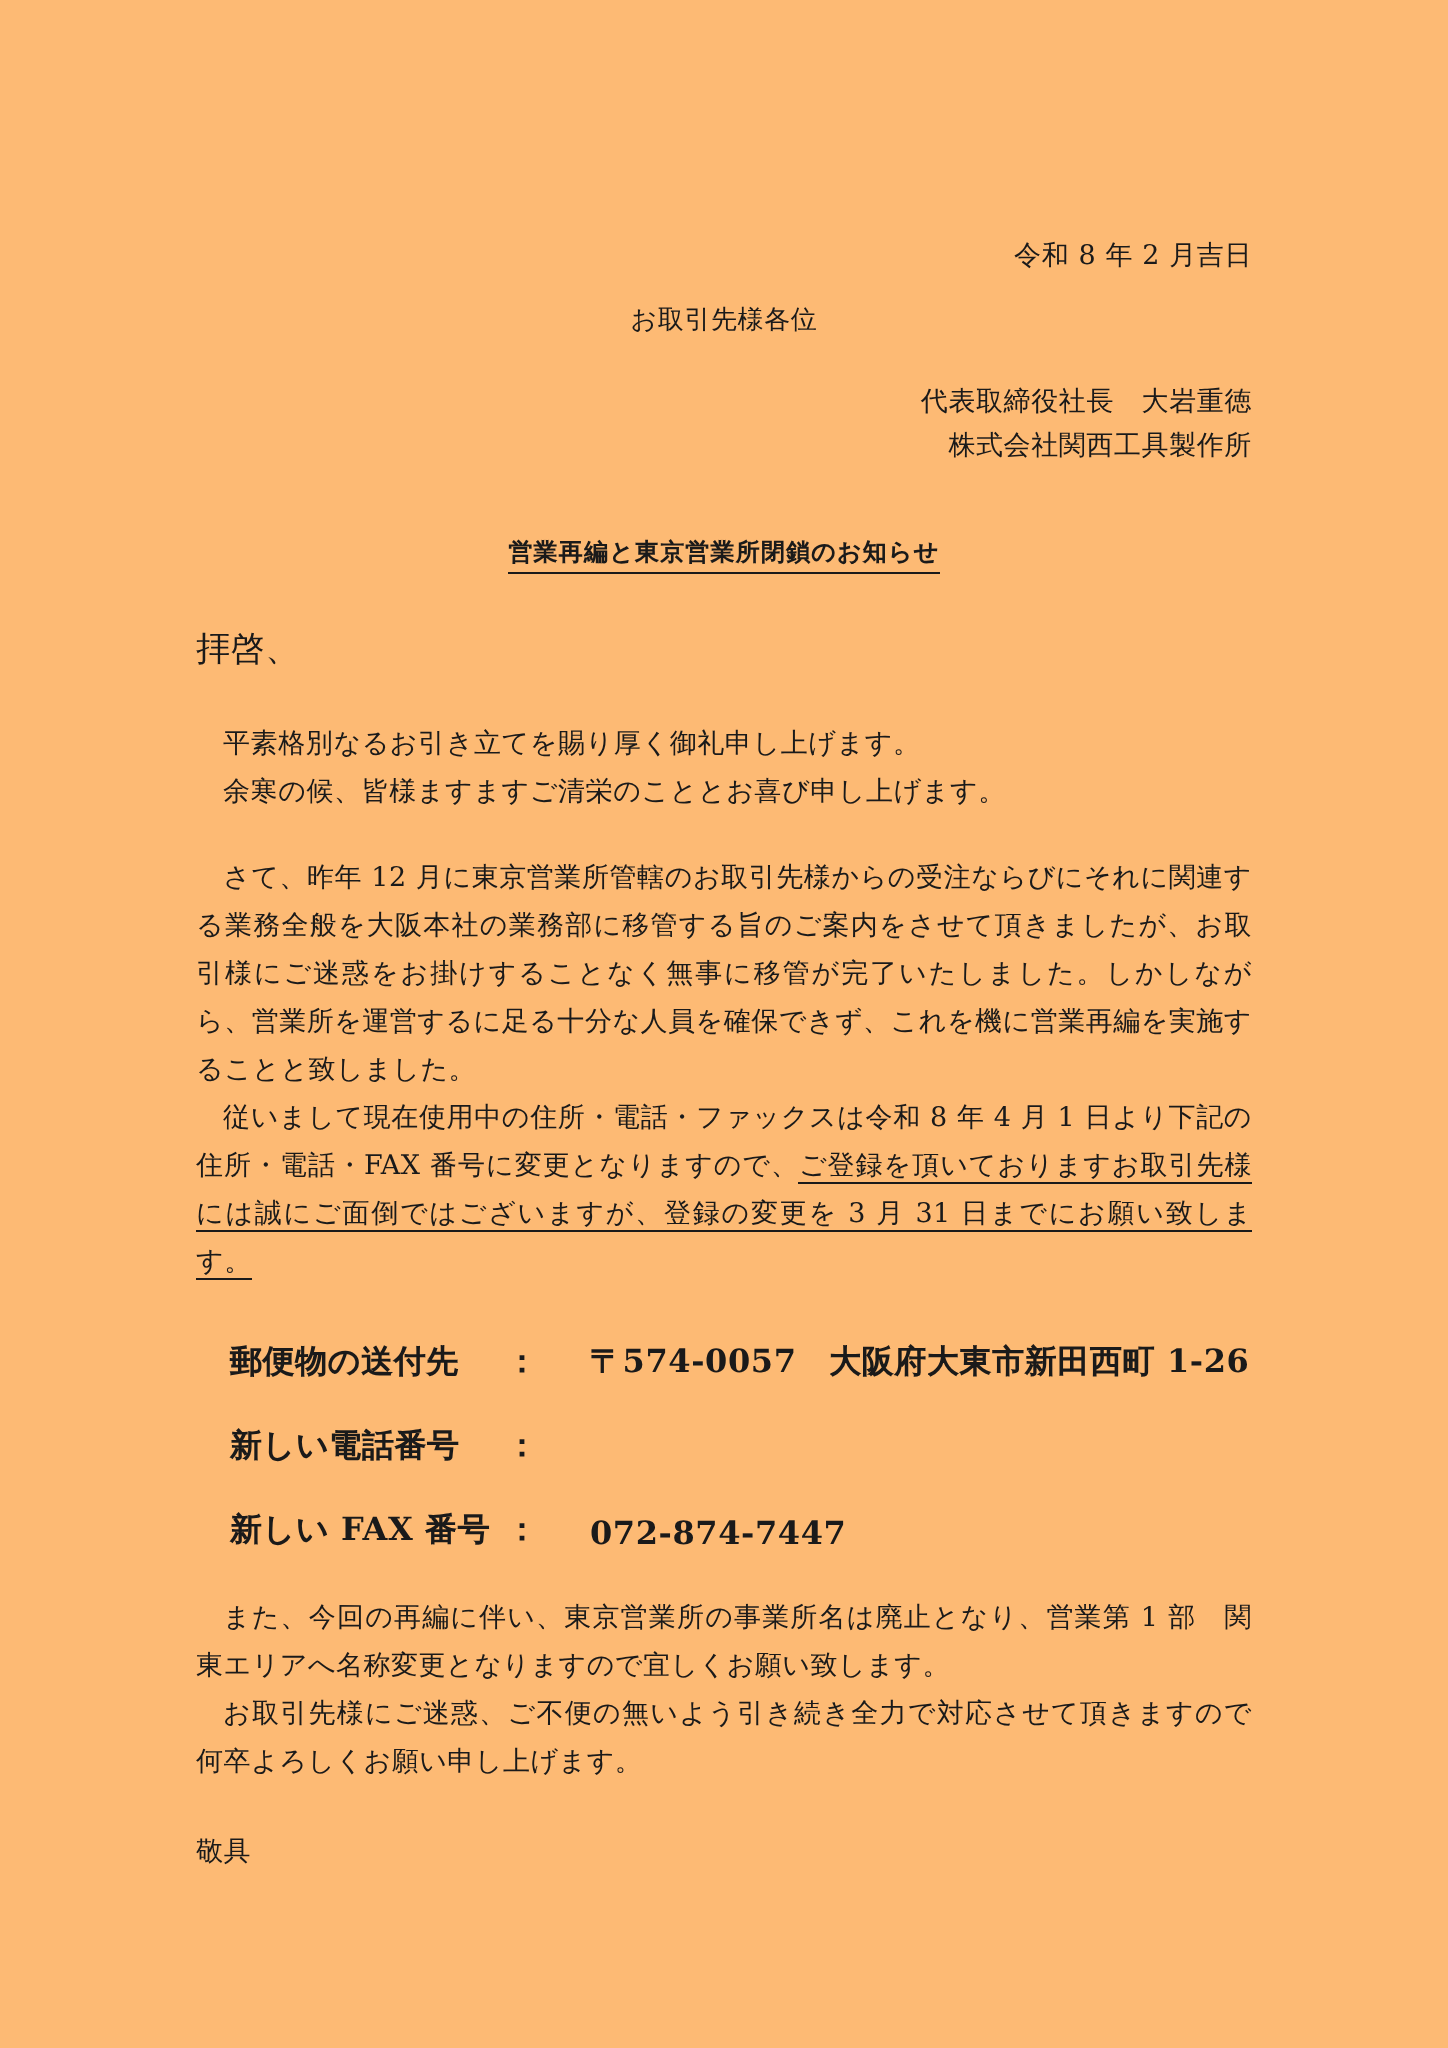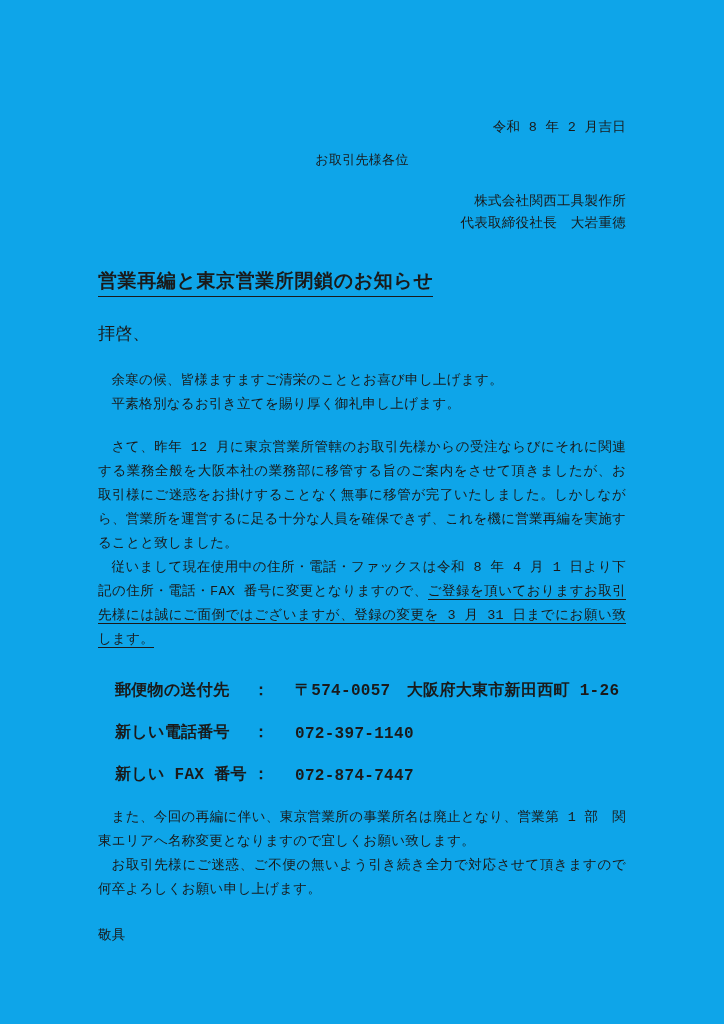--- a/index.html
+++ b/index.html
@@ -10,24 +10,23 @@
   }
   body {
     font-family: "DejaVu Serif", "Liberation Serif", serif;
     color: #1a1a1a;
   }
   .page {
     position: relative;
     width: 724px;
     height: 1024px;
     margin: 0 auto;
-    background: #0ea5e9;
+    background: #fdba74;
     overflow: hidden;
     box-sizing: border-box;
-    font-family: Liberation Mono, monospace;
   }
   .content {
     position: absolute;
     left: 98px;
     top: 0;
     width: 528px;
   }
 
   
   .date-line {
@@ -48,22 +47,22 @@
     text-align: right;
     font-size: 13.5px;
     line-height: 1.62;
     margin-top: 20px;
     letter-spacing: 0.3px;
   }
   .company-block div { white-space: pre; }
 
   
   .doc-title {
-    text-align: left;
-    font-size: 19px;
+    text-align: center;
+    font-size: 12px;
     font-weight: bold;
     margin-top: 34px;
     letter-spacing: 0.6px;
   }
   .doc-title span {
     border-bottom: 1.6px solid #1a1a1a;
     padding-bottom: 3px;
   }
 
   
@@ -122,52 +121,51 @@
 <body>
 
 <div class="page">
   <div class="content">
 
     <div class="date-line">令和 8 年 2 月吉日</div>
 
     <div class="addressee">お取引先様各位</div>
 
     <div class="company-block">
+      <div>代表取締役社長　大岩重徳</div>
       <div>株式会社関西工具製作所</div>
-      <div>代表取締役社長　大岩重徳</div>
     </div>
 
     <div class="doc-title">
       <span>営業再編と東京営業所閉鎖のお知らせ</span>
     </div>
 
     <div class="salutation">拝啓、</div>
 
     <div class="greeting">
+      <div>平素格別なるお引き立てを賜り厚く御礼申し上げます。</div>
       <div>余寒の候、皆様ますますご清栄のこととお喜び申し上げます。</div>
-      <div>平素格別なるお引き立てを賜り厚く御礼申し上げます。</div>
     </div>
 
     <div class="para">さて、昨年 12 月に東京営業所管轄のお取引先様からの受注ならびにそれに関連する業務全般を大阪本社の業務部に移管する旨のご案内をさせて頂きましたが、お取引様にご迷惑をお掛けすることなく無事に移管が完了いたしました。しかしながら、営業所を運営するに足る十分な人員を確保できず、これを機に営業再編を実施することと致しました。</div>
 
 
     <div class="para tight">
       <span>従いまして現在使用中の住所・電話・ファックスは令和 8 年 4 月 1 日より下記の住所・電話・FAX 番号に変更となりますので、</span><span class="u">ご登録を頂いておりますお取引先様には誠にご面倒ではございますが、登録の変更を 3 月 31 日までにお願い致します。</span>
     </div>
 
     <div class="contact">
       <div class="contact-row">
         <span class="c-label">郵便物の送付先</span>
         <span class="c-colon">：</span>
         <span class="c-value">〒574-0057　大阪府大東市新田西町 1-26</span>
       </div>
       <div class="contact-row">
         <span class="c-label">新しい電話番号</span>
         <span class="c-colon">：</span>
-        <span class="c-value">072-397-1140</span>
       </div>
       <div class="contact-row">
         <span class="c-label">新しい FAX 番号</span>
         <span class="c-colon">：</span>
         <span class="c-value">072-874-7447</span>
       </div>
     </div>
 
     <div class="para tight">また、今回の再編に伴い、東京営業所の事業所名は廃止となり、営業第 1 部　関東エリアへ名称変更となりますので宜しくお願い致します。</div>
 

